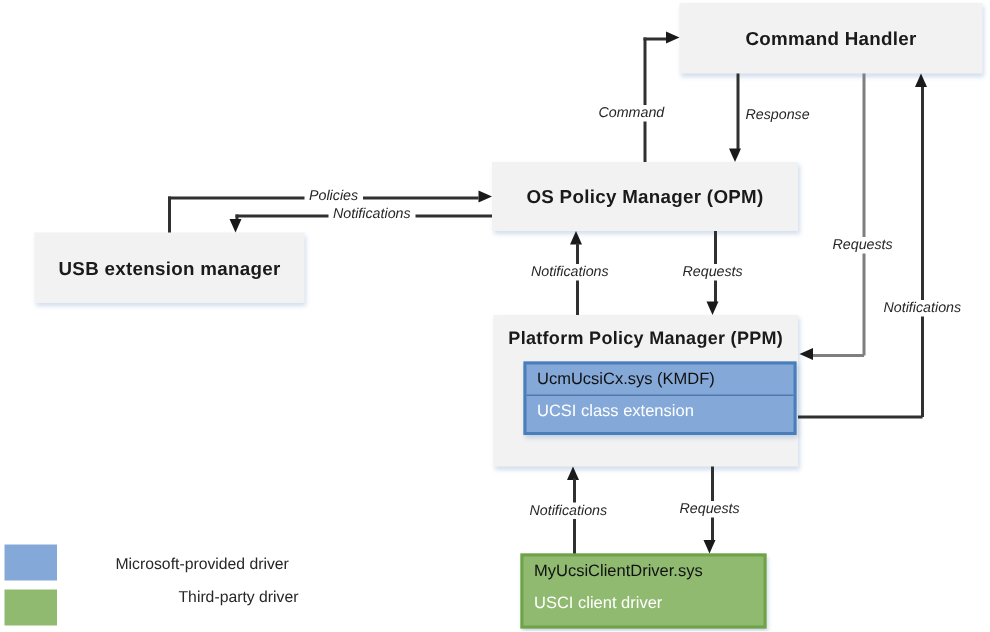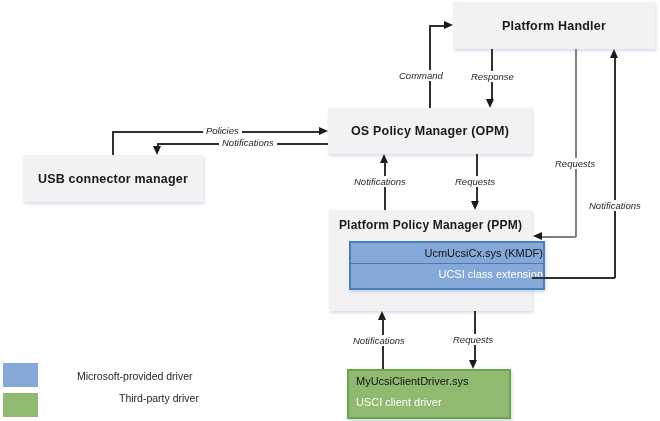--- a/index.html
+++ b/index.html
@@ -42,29 +42,29 @@
   }
   
   .swatch{position:absolute;width:35px;height:24px;}
   .legend-label{position:absolute;font-size:10.5px;color:#262626;white-space:nowrap;margin-left:15px;}
 </style>
 </head>
 <body>
 
 <div class="canvas">
 
-  <div class="node" style="left:453px;top:2px;width:202px;height:47px;">Platform Handler</div>
+  <div class="node" style="left:453px;top:2px;width:202px;height:47px;">Command Handler</div>
 
   <div class="node" style="left:328px;top:108px;width:204px;height:46px;">OS Policy Manager (OPM)</div>
 
-  <div class="node" style="left:23px;top:155px;width:180px;height:47px;">USB connector manager</div>
+  <div class="node" style="left:23px;top:155px;width:180px;height:47px;">USB extension manager</div>
 
   <div class="node ppm" style="left:329px;top:210px;width:203px;height:101px;font-size:12px;">Platform Policy Manager (PPM)</div>
 
-  <div class="cbox blue" style="left:349px;top:241px;width:196px;height:49px;text-align:right;">
+  <div class="cbox blue" style="left:349px;top:241px;width:182px;height:49px;">
     <div class="row row1">UcmUcsiCx.sys (KMDF)</div>
     <div class="row row2">UCSI class extension</div>
   </div>
 
   <div class="cbox green" style="left:347px;top:369px;width:164px;height:50px;">
     <div class="row row1">MyUcsiClientDriver.sys</div>
     <div class="row row2">USCI client driver</div>
   </div>
 
   <div class="lv" style="left:429px;top:25px;height:83px;"></div>
@@ -96,21 +96,21 @@
   <div class="lv" style="left:614px;top:57px;height:221px;"></div>
   <div class="ar ar-up" style="left:610px;top:49px;"></div>
 
   <div class="ar ar-up" style="left:378px;top:311px;"></div>
   <div class="lv" style="left:382px;top:319px;height:50px;"></div>
 
   <div class="lv" style="left:474px;top:311px;height:50px;"></div>
   <div class="ar ar-down" style="left:469px;top:360px;"></div>
 
   <div class="elabel" style="left:396px;top:70px;">Command</div>
-  <div class="elabel" style="left:468px;top:71px;">Response</div>
+  <div class="elabel" style="left:494px;top:71px;">Response</div>
   <div class="elabel" style="left:203px;top:125px;">Policies</div>
   <div class="elabel" style="left:219px;top:137px;">Notifications</div>
   <div class="elabel" style="left:351px;top:176px;">Notifications</div>
   <div class="elabel" style="left:452px;top:176px;">Requests</div>
   <div class="elabel" style="left:552px;top:158px;">Requests</div>
   <div class="elabel" style="left:586px;top:200px;">Notifications</div>
   <div class="elabel" style="left:350px;top:335px;">Notifications</div>
   <div class="elabel" style="left:450px;top:334px;">Requests</div>
 
   <div class="swatch" style="left:3px;top:363px;background:#84A9D8;"></div>

